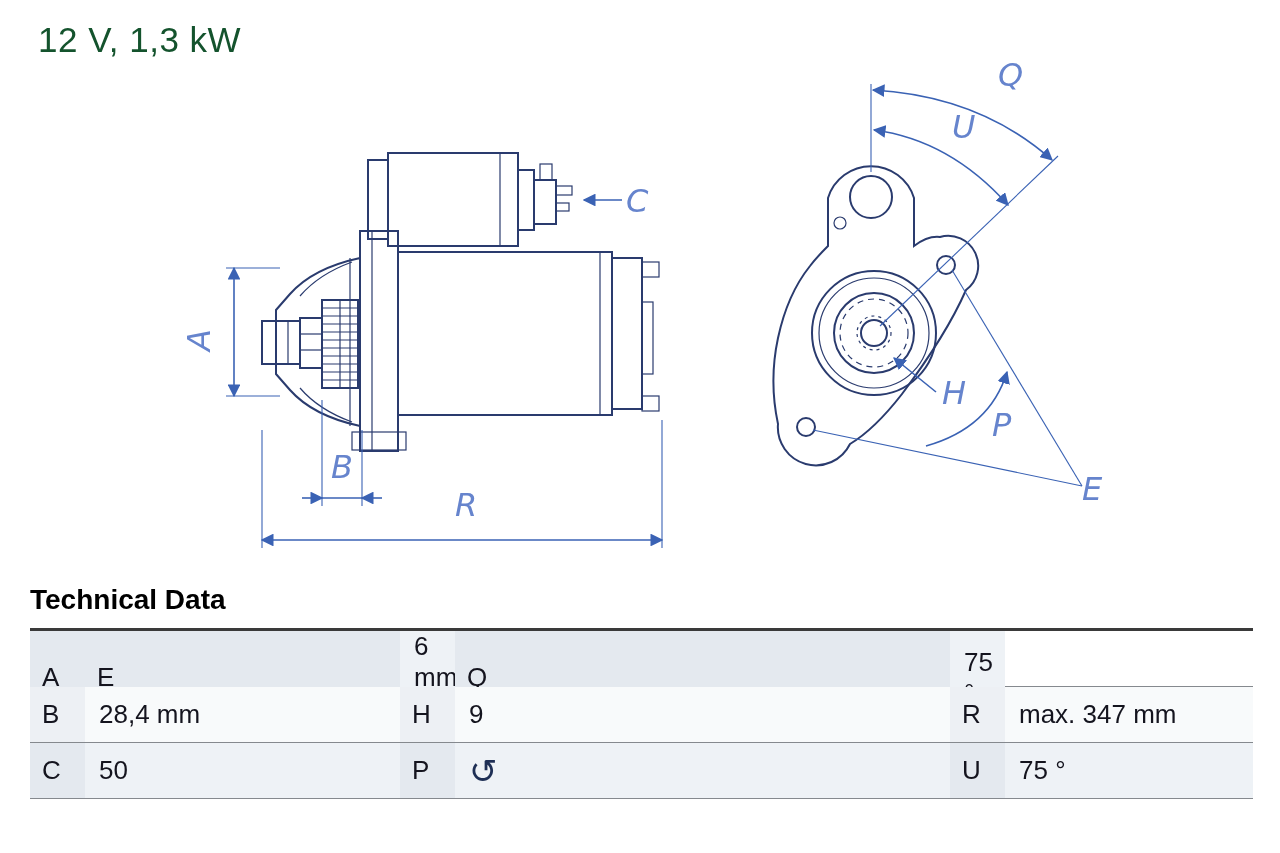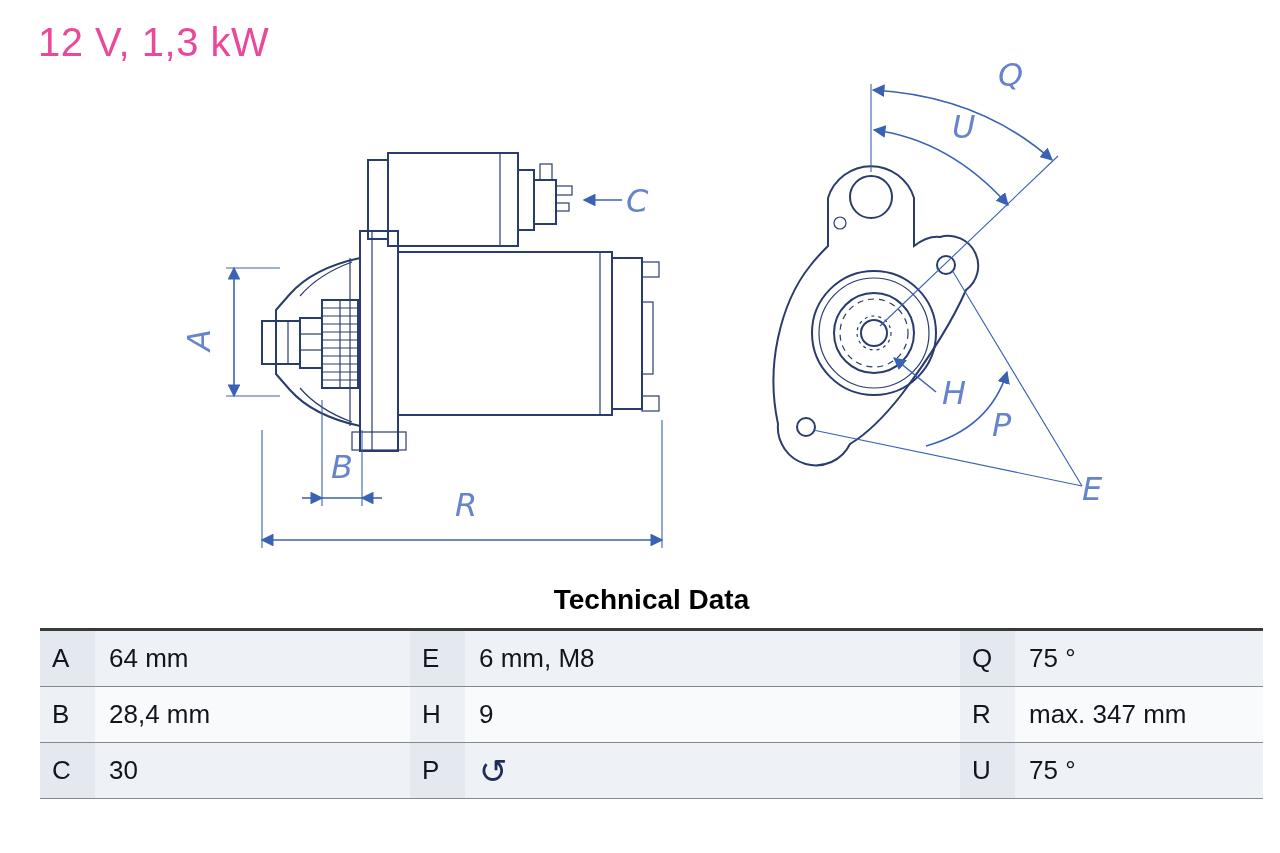--- a/index.html
+++ b/index.html
@@ -8,32 +8,32 @@
     --c-dim_label:#6684cd;
   }
   html,body{margin:0;padding:0;}
   body{
     width:1280px;height:853px;position:relative;overflow:hidden;
     background:#ffffff;color:#14141e;
     font-family:"Liberation Sans", sans-serif;
   }
   .title{
     position:absolute;left:38px;top:20px;
-    font-size:40px;color:#ec4899;letter-spacing:.5px;
+    font-size:35px;color:#14532d;letter-spacing:.5px;
   }
   svg.drawing{position:absolute;top:0;left:0;}
   .ol{fill:none;stroke:var(--c-outline);stroke-width:2;}
   .olt{fill:none;stroke:var(--c-outline);stroke-width:1.2;}
   .dim{fill:none;stroke:var(--c-dimension);stroke-width:1.6;}
   .ext{fill:none;stroke:var(--c-dimension);stroke-width:1.1;}
   .lbl{
     fill:var(--c-dim_label);
     font-family:"DejaVu Sans",sans-serif;font-style:italic;font-size:32px;
   }
-  .tech{position:absolute;left:40px;top:584px;width:1223px;text-align:center;}
+  .tech{position:absolute;left:30px;top:584px;width:1223px;}
   .tech h2{font-size:28px;font-weight:700;margin:0 0 12px 0;color:#000;}
   .tbl{border-top:3px solid #3a3a3a;}
   .row{
     display:grid;grid-template-columns:55px 315px 55px 495px 55px 1fr;
     height:55px;align-items:stretch;border-bottom:1px solid #85898e;
     font-size:26px;
   }
   .cell{display:flex;align-items:center;}
   .k{background:#e4e9ef;padding-left:12px;}
   .v{background:#eef2f6;padding-left:14px;}
@@ -200,39 +200,38 @@
     </g>
   </g>
 </svg>
 
 <div class="tech">
   <h2>Technical Data</h2>
   <div class="tbl">
 
     <div class="row">
       <div class="cell k">A</div>
-      <div class="cell v">64 mm</div>
       <div class="cell k">E</div>
       <div class="cell v">6 mm, M8</div>
       <div class="cell k">Q</div>
       <div class="cell v">75 °</div>
     </div>
 
     <div class="row">
       <div class="cell k">B</div>
       <div class="cell v">28,4 mm</div>
       <div class="cell k">H</div>
       <div class="cell v">9</div>
       <div class="cell k">R</div>
       <div class="cell v">max. 347 mm</div>
     </div>
 
     <div class="row">
       <div class="cell k">C</div>
-      <div class="cell v">30</div>
+      <div class="cell v">50</div>
       <div class="cell k">P</div>
       <div class="cell v icon-cell">↺</div>
       <div class="cell k">U</div>
       <div class="cell v">75 °</div>
     </div>
 
   </div>
 </div>
 
 </body></html>

